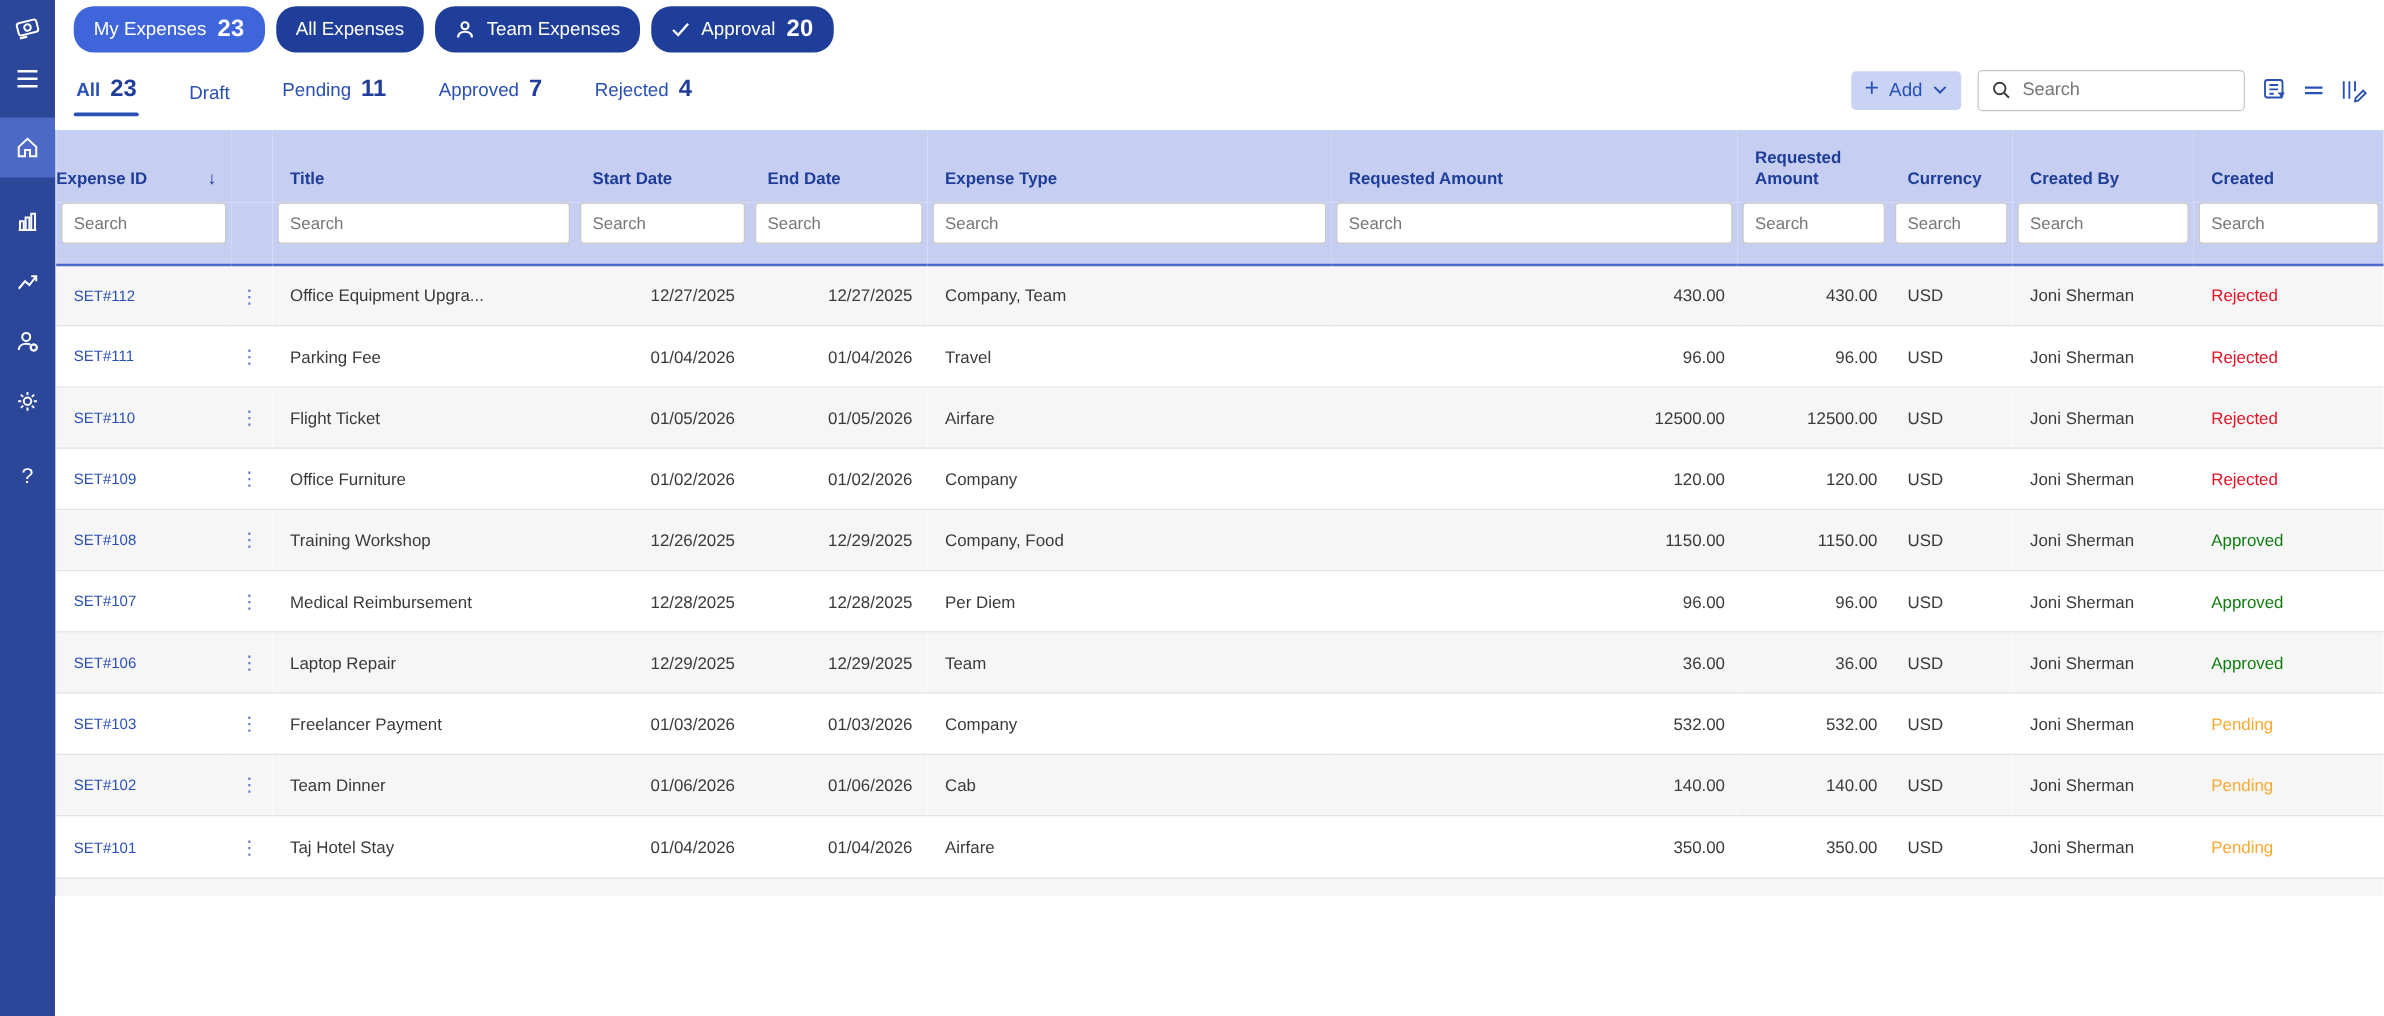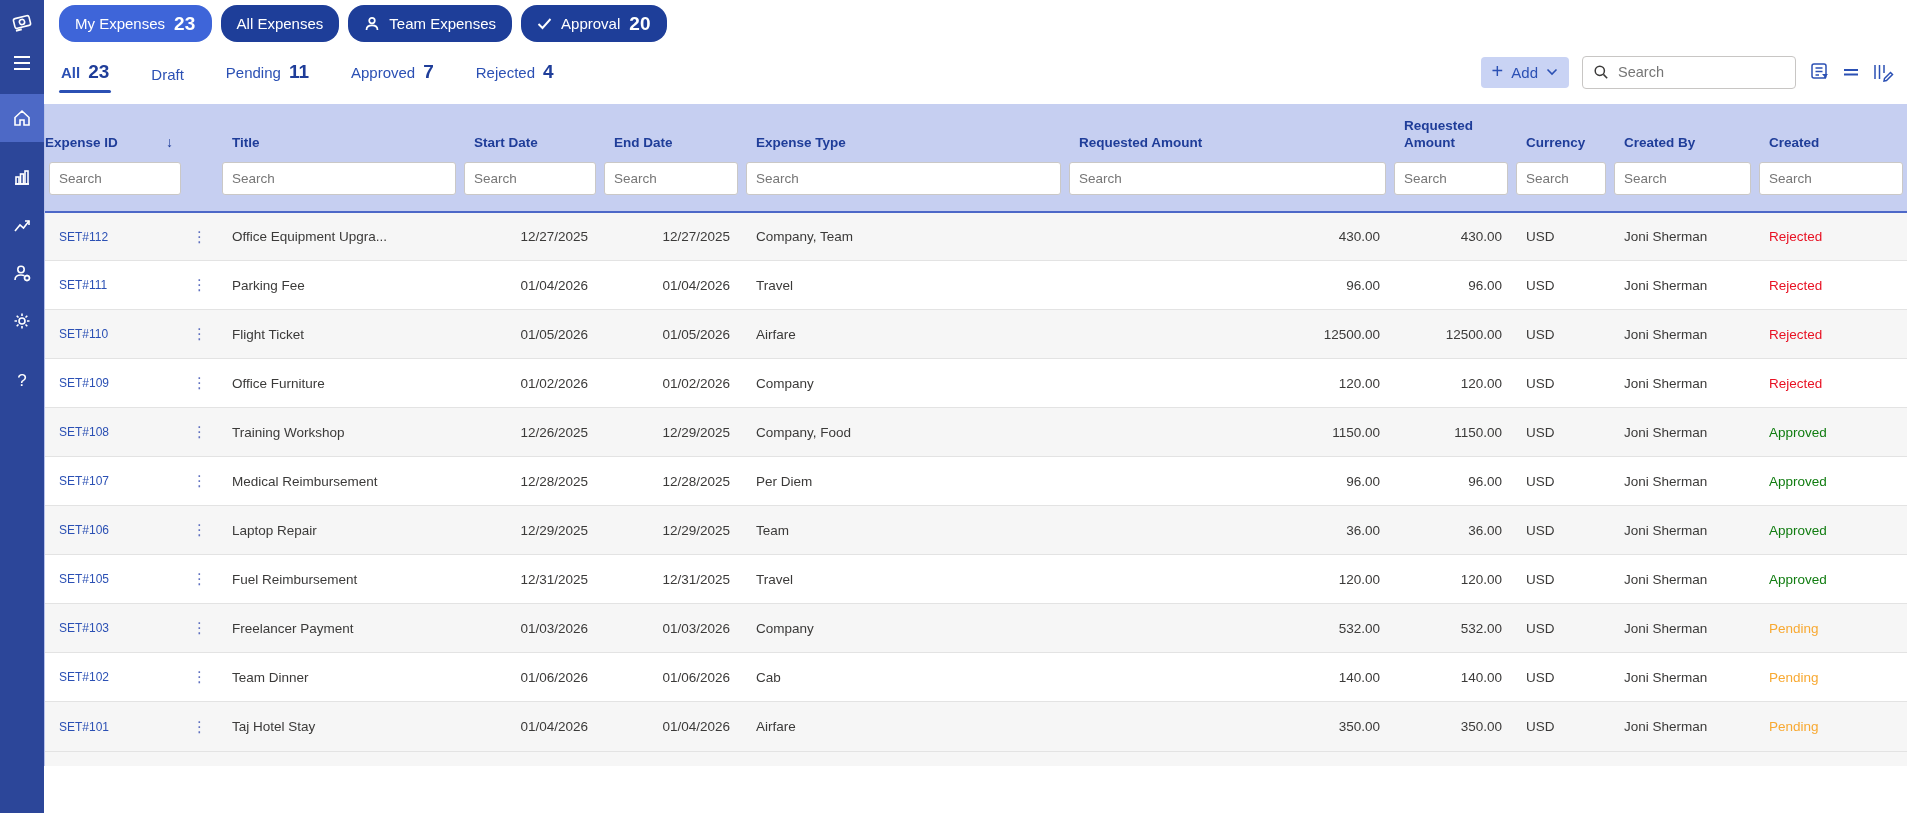--- a/index.html
+++ b/index.html
@@ -363,33 +363,20 @@
               <td class="c-start">12/29/2025</td>
               <td class="c-end">12/29/2025</td>
               <td class="c-type">Team</td>
               <td class="c-req">36.00</td>
               <td class="c-app">36.00</td>
               <td class="c-cur">USD</td>
               <td class="c-by">Joni Sherman</td>
               <td class="c-status st-approved">Approved</td>
             </tr>
             <tr>
-              <td class="c-id">SET#105</td>
-              <td class="c-kebab">⋮</td>
-              <td class="c-title">Fuel Reimbursement</td>
-              <td class="c-start">12/31/2025</td>
-              <td class="c-end">12/31/2025</td>
-              <td class="c-type">Travel</td>
-              <td class="c-req">120.00</td>
-              <td class="c-app">120.00</td>
-              <td class="c-cur">USD</td>
-              <td class="c-by">Joni Sherman</td>
-              <td class="c-status st-approved">Approved</td>
-            </tr>
-            <tr>
               <td class="c-id">SET#103</td>
               <td class="c-kebab">⋮</td>
               <td class="c-title">Freelancer Payment</td>
               <td class="c-start">01/03/2026</td>
               <td class="c-end">01/03/2026</td>
               <td class="c-type">Company</td>
               <td class="c-req">532.00</td>
               <td class="c-app">532.00</td>
               <td class="c-cur">USD</td>
               <td class="c-by">Joni Sherman</td>

